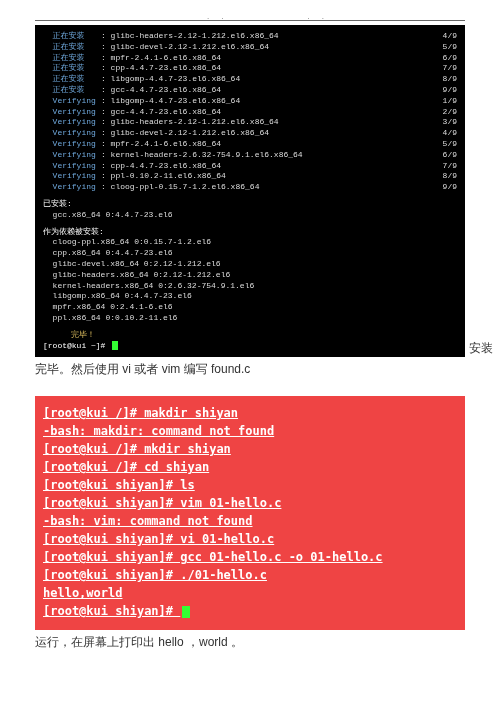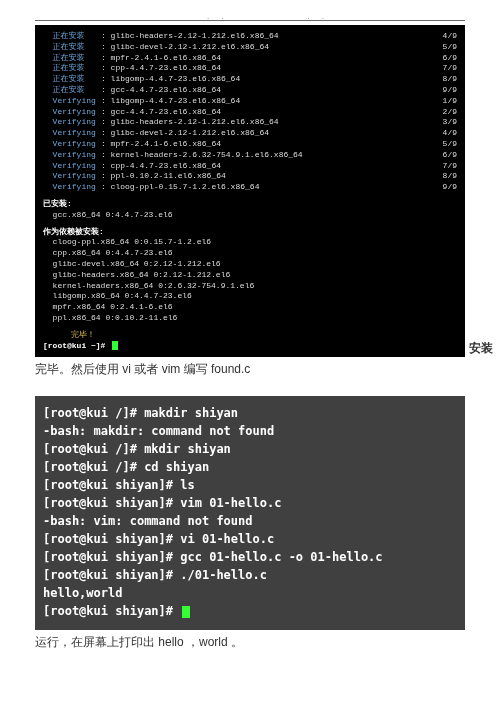--- a/index.html
+++ b/index.html
@@ -37,47 +37,48 @@
     padding: 6px 8px 6px 8px;
     white-space: pre;
     overflow: hidden;
   }
   .terminal .install-label { color:#6fa8dc; display:inline-block; width:58px;}
   .terminal .pkg { color:#ddd; }
   .terminal .count { color:#ddd; float:right;}
   .row { display:flex; justify-content:space-between;gap:26px;}
   .row .left { flex:1; overflow:hidden;}
   .yellow { color:#e0c060;margin-left:28px;}
-  .white { color:#fff;font-weight:bold;}
+  .white { color:#fff;}
   .body-text { font-size: 12px; margin: 4px 0 18px 0;}
   .term2 {
-    background:#404040;
+    background:#ef4444;
     color:#fff;
     font-family:"DejaVu Sans Mono","Consolas",monospace;
     font-size:12px;
     line-height:1.5;
     padding:8px 8px 10px 8px;
     font-weight:bold;
     white-space:pre;
+    text-decoration:underline;
   }
   .cursor {
     display:inline-block;
     width:8px; height:12px;
     background:#3f3; vertical-align:middle;
     margin-left:2px;
   }
   .after-label { font-size:12px; color:#333; }
 </style>
 </head>
 <body>
 
 <div class="hr-top"></div>
 
 <div style="position:relative;">
 <div class="terminal" id="term1"><div class="row"><span class="left"><span class="install-label">  正在安装</span><span class="pkg">: glibc-headers-2.12-1.212.el6.x86_64</span></span><span class="count">4/9</span></div><div class="row"><span class="left"><span class="install-label">  正在安装</span><span class="pkg">: glibc-devel-2.12-1.212.el6.x86_64</span></span><span class="count">5/9</span></div><div class="row"><span class="left"><span class="install-label">  正在安装</span><span class="pkg">: mpfr-2.4.1-6.el6.x86_64</span></span><span class="count">6/9</span></div><div class="row"><span class="left"><span class="install-label">  正在安装</span><span class="pkg">: cpp-4.4.7-23.el6.x86_64</span></span><span class="count">7/9</span></div><div class="row"><span class="left"><span class="install-label">  正在安装</span><span class="pkg">: libgomp-4.4.7-23.el6.x86_64</span></span><span class="count">8/9</span></div><div class="row"><span class="left"><span class="install-label">  正在安装</span><span class="pkg">: gcc-4.4.7-23.el6.x86_64</span></span><span class="count">9/9</span></div><div class="row"><span class="left"><span class="install-label">  Verifying</span><span class="pkg">: libgomp-4.4.7-23.el6.x86_64</span></span><span class="count">1/9</span></div><div class="row"><span class="left"><span class="install-label">  Verifying</span><span class="pkg">: gcc-4.4.7-23.el6.x86_64</span></span><span class="count">2/9</span></div><div class="row"><span class="left"><span class="install-label">  Verifying</span><span class="pkg">: glibc-headers-2.12-1.212.el6.x86_64</span></span><span class="count">3/9</span></div><div class="row"><span class="left"><span class="install-label">  Verifying</span><span class="pkg">: glibc-devel-2.12-1.212.el6.x86_64</span></span><span class="count">4/9</span></div><div class="row"><span class="left"><span class="install-label">  Verifying</span><span class="pkg">: mpfr-2.4.1-6.el6.x86_64</span></span><span class="count">5/9</span></div><div class="row"><span class="left"><span class="install-label">  Verifying</span><span class="pkg">: kernel-headers-2.6.32-754.9.1.el6.x86_64</span></span><span class="count">6/9</span></div><div class="row"><span class="left"><span class="install-label">  Verifying</span><span class="pkg">: cpp-4.4.7-23.el6.x86_64</span></span><span class="count">7/9</span></div><div class="row"><span class="left"><span class="install-label">  Verifying</span><span class="pkg">: ppl-0.10.2-11.el6.x86_64</span></span><span class="count">8/9</span></div><div class="row"><span class="left"><span class="install-label">  Verifying</span><span class="pkg">: cloog-ppl-0.15.7-1.2.el6.x86_64</span></span><span class="count">9/9</span></div><div style="height:6px"></div><div class="white">已安装:</div><div>  gcc.x86_64 0:4.4.7-23.el6</div><div style="height:6px"></div><div class="white">作为依赖被安装:</div><div>  cloog-ppl.x86_64 0:0.15.7-1.2.el6</div><div>  cpp.x86_64 0:4.4.7-23.el6</div><div>  glibc-devel.x86_64 0:2.12-1.212.el6</div><div>  glibc-headers.x86_64 0:2.12-1.212.el6</div><div>  kernel-headers.x86_64 0:2.6.32-754.9.1.el6</div><div>  libgomp.x86_64 0:4.4.7-23.el6</div><div>  mpfr.x86_64 0:2.4.1-6.el6</div><div>  ppl.x86_64 0:0.10.2-11.el6</div><div style="height:6px"></div><div class="yellow">完毕！</div><div><span class="white">[root@kui ~]# </span><span class="cursor" style="width:6px;height:9px;"></span></div></div>
-<span class="after-label" style="position:absolute; right:-28px; bottom:0;font-weight:bold;">安装</span>
+<span class="after-label" style="position:absolute; right:-28px; bottom:0;">安装</span>
 </div>
 
 <div class="body-text">完毕。然后使用  vi 或者 vim 编写 found.c</div>
 
 <div class="term2" id="term2"><div>[root@kui /]# makdir shiyan</div><div>-bash: makdir: command not found</div><div>[root@kui /]# mkdir shiyan</div><div>[root@kui /]# cd shiyan</div><div>[root@kui shiyan]# ls</div><div>[root@kui shiyan]# vim 01-hello.c</div><div>-bash: vim: command not found</div><div>[root@kui shiyan]# vi 01-hello.c</div><div>[root@kui shiyan]# gcc 01-hello.c -o 01-hello.c</div><div>[root@kui shiyan]# ./01-hello.c</div><div>hello,world</div><div>[root@kui shiyan]# <span class="cursor"></span></div></div>
 
 <div class="body-text">运行，在屏幕上打印出   hello ，world 。</div>
 
 </body></html>

